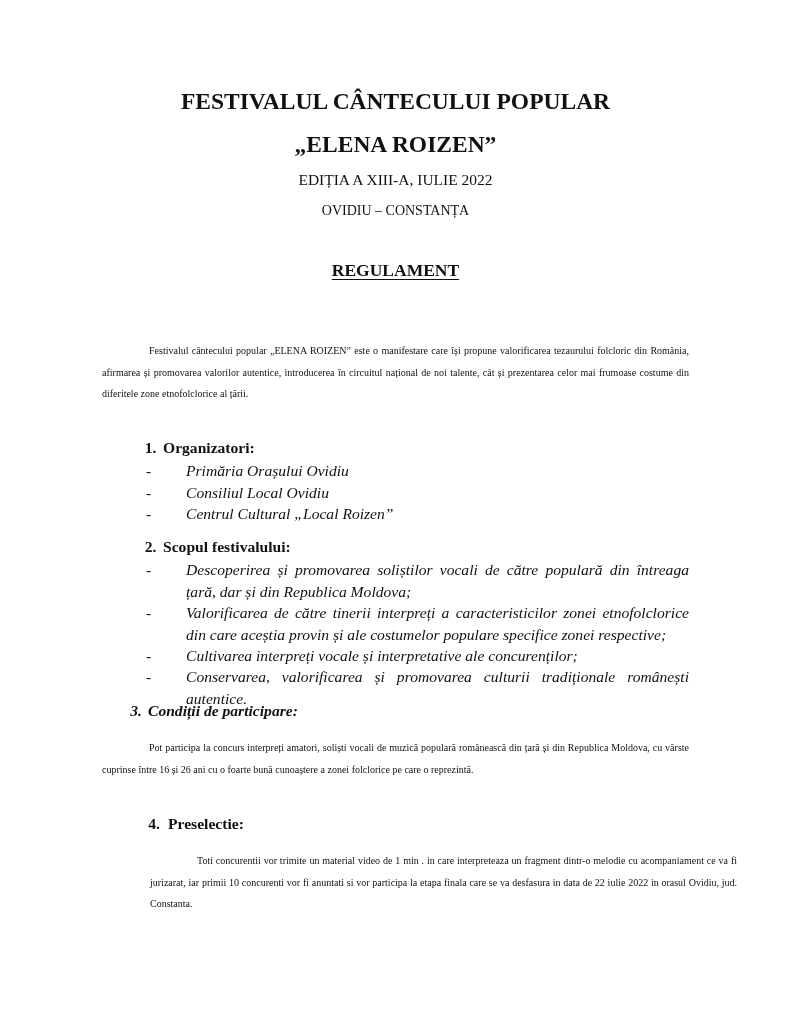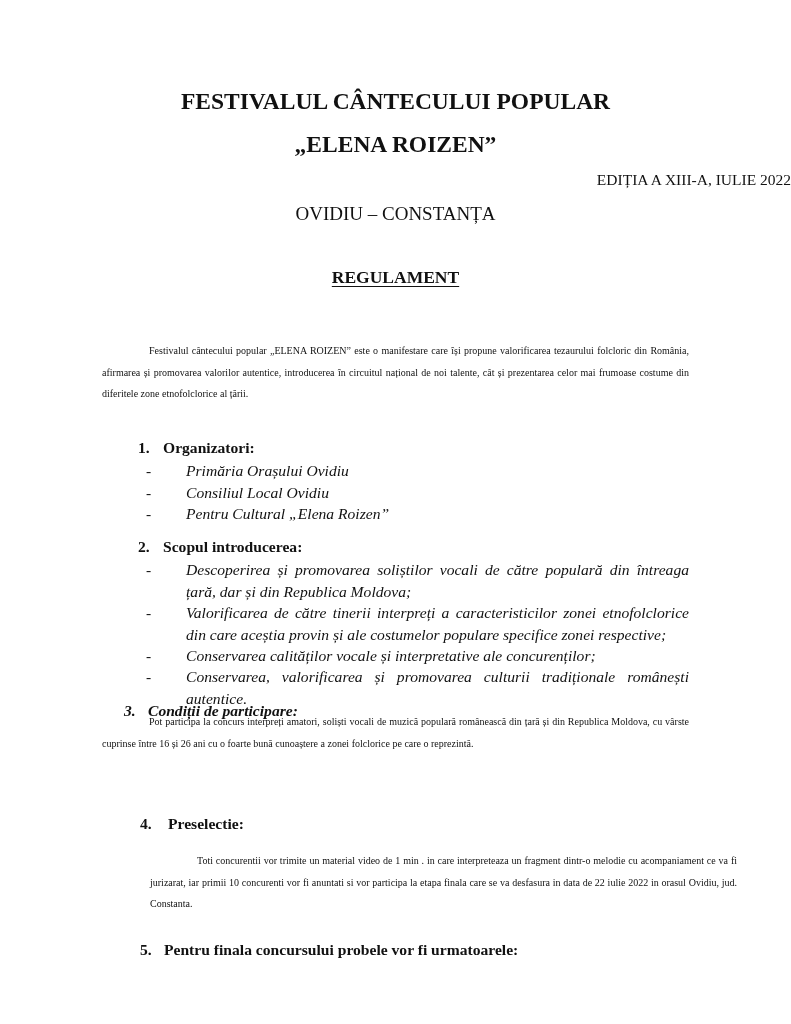--- a/index.html
+++ b/index.html
@@ -1,27 +1,27 @@
 <!DOCTYPE html>
 <html><head>
   <meta charset="utf-8">
   <style>
     html, body { margin: 0; padding: 0; background: #ffffff; }
     body { width: 791px; height: 1024px; overflow: hidden; position: relative; color: #111111; font-family: "Liberation Serif", "DejaVu Serif", serif; }
     .page { position: absolute; left: 0; top: 0; width: 791px; height: 1024px; }
     .center { position: absolute; left: 0; width: 791px; text-align: center; }
     .title1 { top: 88px; font-size: 23.5px; font-weight: bold; letter-spacing: 0px; }
     .title2 { top: 131px; font-size: 23.5px; font-weight: bold; }
-    .sub1 { top: 171px; font-size: 15.5px; text-align: right; }
-    .sub2 { top: 203px; font-size: 19px; }
-    .reg { top: 267px; font-size: 17.5px; font-weight: bold; text-decoration: underline; text-underline-offset: 3px; }
+    .sub1 { top: 171px; font-size: 15.5px; }
+    .sub2 { top: 203px; font-size: 14px; }
+    .reg { top: 260px; font-size: 17.5px; font-weight: bold; text-decoration: underline; text-underline-offset: 3px; }
     .para { position: absolute; left: 102px; width: 587px; font-size: 10px; line-height: 21.6px; text-align: justify; }
     .para .indent { display: inline-block; width: 47px; }
     .lastline { text-align-last: left; }
-    .heading { position: absolute; font-size: 15.6px; font-weight: bold; }
+    .heading { position: absolute; font-size: 15.6px; font-weight: bold; text-align: center; }
     .heading .num { display: inline-block; }
     .dash-item { position: absolute; left: 146px; width: 543px; font-size: 15.6px; line-height: 21.6px; }
     .dash-item .dash { position: absolute; left: 0; top: 0; }
     .dash-item .txt { display: block; margin-left: 40px; text-align: justify; text-align-last: left; font-style: italic; }
   </style>
 </head>
 <body>
 
 <div class="page">
 
@@ -41,54 +41,51 @@
   <div class="dash-item" style="top:460px;">
     <span class="dash">-</span>
     <span class="txt">Primăria Orașului Ovidiu</span>
   </div>
   <div class="dash-item" style="top:482px;">
     <span class="dash">-</span>
     <span class="txt">Consiliul Local Ovidiu</span>
   </div>
   <div class="dash-item" style="top:503px;">
     <span class="dash">-</span>
-    <span class="txt">Pentru Cultural „Elena Roizen”</span>
+    <span class="txt">Centrul Cultural „Local Roizen”</span>
   </div>
 
   <div class="heading" style="left:138px; top:538px;">
-    <span class="num" style="width:25px;">2.</span><span>Scopul introducerea:</span>
+    <span class="num" style="width:25px;">2.</span><span>Scopul festivalului:</span>
   </div>
   <div class="dash-item" style="top:559px;">
     <span class="dash">-</span>
     <span class="txt">Descoperirea și promovarea soliștilor vocali de către populară din întreaga țară, dar și din Republica Moldova;</span>
   </div>
   <div class="dash-item" style="top:602px;">
     <span class="dash">-</span>
     <span class="txt">Valorificarea de către tinerii interpreți a caracteristicilor zonei etnofolclorice din care aceștia provin și ale costumelor populare specifice zonei respective;</span>
   </div>
   <div class="dash-item" style="top:645px;">
     <span class="dash">-</span>
-    <span class="txt">Conservarea calităților vocale și interpretative ale concurenților;</span>
+    <span class="txt">Cultivarea interpreți vocale și interpretative ale concurenților;</span>
   </div>
   <div class="dash-item" style="top:666px;">
     <span class="dash">-</span>
     <span class="txt">Conservarea, valorificarea și promovarea culturii tradiționale românești autentice.</span>
   </div>
 
   <div class="heading" style="left:124px; top:702px;font-style:italic;">
     <span class="num" style="width:24px;">3.</span><span>Condiții de participare:</span>
   </div>
-  <div class="para lastline" style="top:711px;">
+  <div class="para lastline" style="top:737px;">
     <span class="indent"></span><span>Pot participa la concurs interpreți amatori, soliști vocali de muzică populară românească din țară și din Republica Moldova, cu vârste cuprinse între 16 și 26 ani cu o foarte bună cunoaștere a zonei folclorice pe care o reprezintă.</span>
   </div>
 
   <div class="heading" style="left:140px; top:815px;">
     <span class="num" style="width:28px;">4.</span><span>Preselectie:</span>
   </div>
   <div class="para lastline" style="top:850px;margin-left:48px;">
     <span class="indent"></span><span>Toti concurentii vor trimite un material video de 1 min . in care interpreteaza un fragment dintr-o melodie cu acompaniament ce va fi  jurizarat, iar primii 10 concurenti vor fi anuntati si vor participa la etapa finala  care se va desfasura in data de 22 iulie 2022  in orasul Ovidiu, jud. Constanta.</span>
   </div>
 
-  <div class="heading" style="left:140px; top:941px;">
-    <span class="num" style="width:24px;">5.</span><span>Pentru finala concursului probele  vor fi urmatoarele:</span>
-  </div>
 
 </div>
 
 </body></html>

